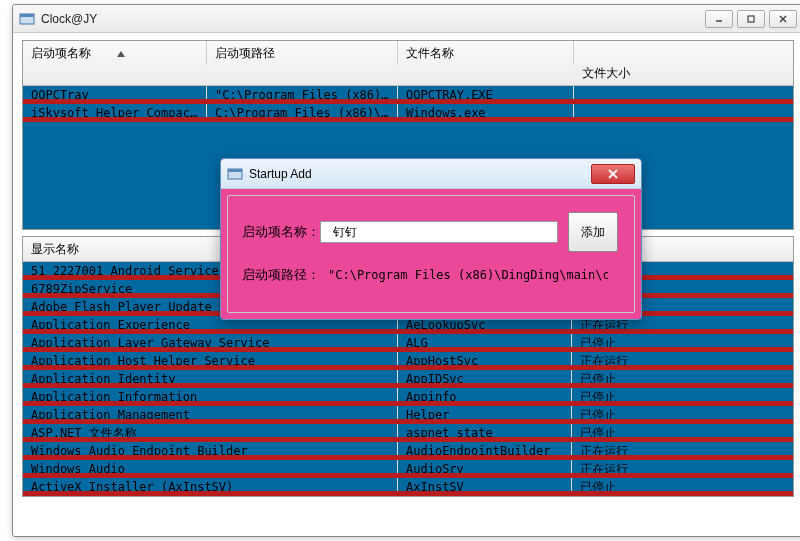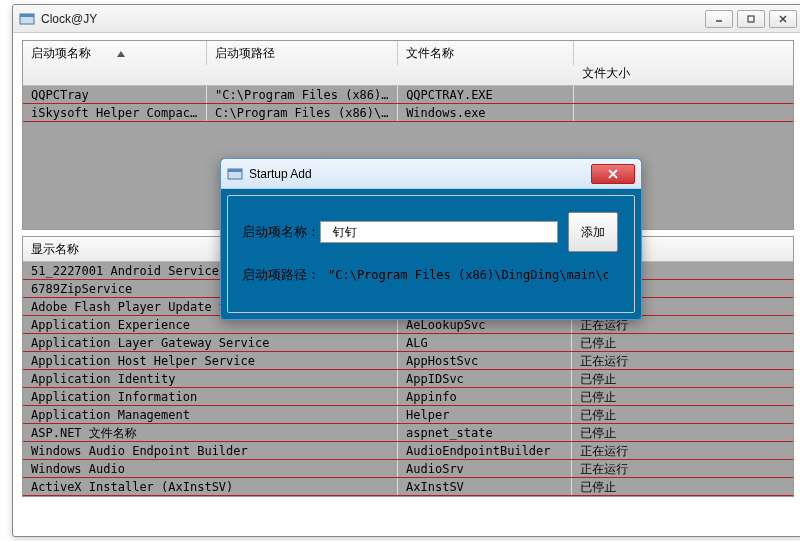--- a/index.html
+++ b/index.html
@@ -5,40 +5,40 @@
 * { box-sizing: border-box; margin: 0; padding: 0; }
 body { font-family: "Microsoft YaHei", "SimSun", Tahoma, sans-serif; font-size: 12px; background: #fff; width: 800px; height: 541px; overflow: hidden; position: relative; }
 .window { position: absolute; border: 1px solid #888; background: #fff; border-radius: 3px; box-shadow: 0 2px 6px rgba(0,0,0,0.2); }
 .titlebar { height: 28px; background: linear-gradient(#f8f8f8,#eaeaea); border-bottom: 1px solid #ccc; display: flex; align-items: center; padding: 0 6px; border-radius: 3px 3px 0 0; }
 .titlebar .app-icon { width: 16px; height: 16px; margin-right: 6px; display: inline-block; }
 .titlebar .title-text { flex: 1; color: #222; font-size: 12px; }
 .win-controls { display: flex; gap: 4px; }
 .win-btn { width: 28px; height: 18px; border: 1px solid #aaa; border-radius: 2px; background: linear-gradient(#fdfdfd,#e8e8e8); display: flex; align-items: center; justify-content: center; font-size: 10px; color: #444; cursor: default; }
 .win-btn.close { color: #666; }
 .main-content { position: absolute; top: 29px; left: 1px; right: 1px; bottom: 1px; overflow: hidden; padding: 6px 8px; }
-.grid { border: 1px solid #999; background: #a3a3a3; width: 100%; }
+.grid { border: 1px solid #999; background: #0369a1; width: 100%; }
 .grid-header { display: flex; background: linear-gradient(#fafafa,#ececec); border-bottom: 1px solid #bbb; }
 .grid-header .col { height: 24px; line-height: 24px; padding: 0 8px; border-right: 1px solid #ccc; font-size: 12px; color: #000; position: relative; }
 .grid-header .col:last-child { border-right: none; }
 .sort-arrow { width: 0; height: 0; border-left: 4px solid transparent; border-right: 4px solid transparent; border-bottom: 6px solid #555; display: inline-block; margin-left: 26px; vertical-align: middle; }
-.grid-body .row { display: flex; border-bottom: 1px solid #b91c1c; height: 18px; line-height: 18px; justify-content: flex-end; }
+.grid-body .row { display: flex; border-bottom: 5px solid #b91c1c; height: 18px; line-height: 18px; }
 .grid-body .cell { padding: 0 8px; border-right: 1px solid #ddd; font-family: "SimSun", monospace; font-size: 12px; white-space: nowrap; overflow: hidden; text-overflow: ellipsis; }
 .grid-body .cell:last-child { border-right: none; }
 .top-grid { height: 190px; }
 .top-grid .grid-body { height: 164px; overflow: hidden; }
 .bottom-grid { margin-top: 6px; }
 .c1 { width: 186px; }
 .c2 { width: 193px; }
 .c3 { width: 178px; }
 .c4 { width: 221px; margin-top: 20px; }
 .d1 { width: 379px; }
 .d2 { width: 176px; }
 .d3 { width: 223px; }
 
-.dialog { position: absolute; left: 220px; top: 158px; width: 422px; height: 162px; border: 1px solid #5a94c9; border-radius: 4px; box-shadow: 0 4px 14px rgba(0,0,0,0.35); background: #0369a1; }
+.dialog { position: absolute; left: 220px; top: 158px; width: 422px; height: 162px; border: 1px solid #5a94c9; border-radius: 4px; box-shadow: 0 4px 14px rgba(0,0,0,0.35); background: #ec4899; }
 .dialog .dlg-titlebar { height: 30px; background: linear-gradient(#eef5fc,#d7e7f7); border-bottom: 1px solid #b5cfe6; display: flex; align-items: center; padding: 0 6px; border-radius: 4px 4px 0 0; }
 .dialog .dlg-titlebar .app-icon { width: 16px; height: 16px; margin-right: 6px; }
 .dialog .dlg-title { flex: 1; color: #000; font-size: 12px; }
 .dlg-close { width: 44px; height: 20px; background: linear-gradient(#e77,#c33); border: 1px solid #a22; border-radius: 2px; color: #fff; display: flex; align-items: center; justify-content: center; cursor: default; }
 .dlg-body { padding: 10px 0 0 0; border: 1px solid #ccc; margin: 6px; border-radius: 2px; height: 118px; }
 .dlg-row { display: flex; align-items: center; padding: 6px 12px; font-size: 13px; }
 .dlg-label { width: 80px; text-align: right; color: #000; }
 .dlg-input { height: 22px; border: 1px solid #999; padding: 0 12px; font-family: "SimSun", monospace; font-size: 12px; }
 .dlg-input.name { width: 238px; }
 .dlg-input.path { width: 300px; border: none; background: transparent; padding-left: 8px; }

